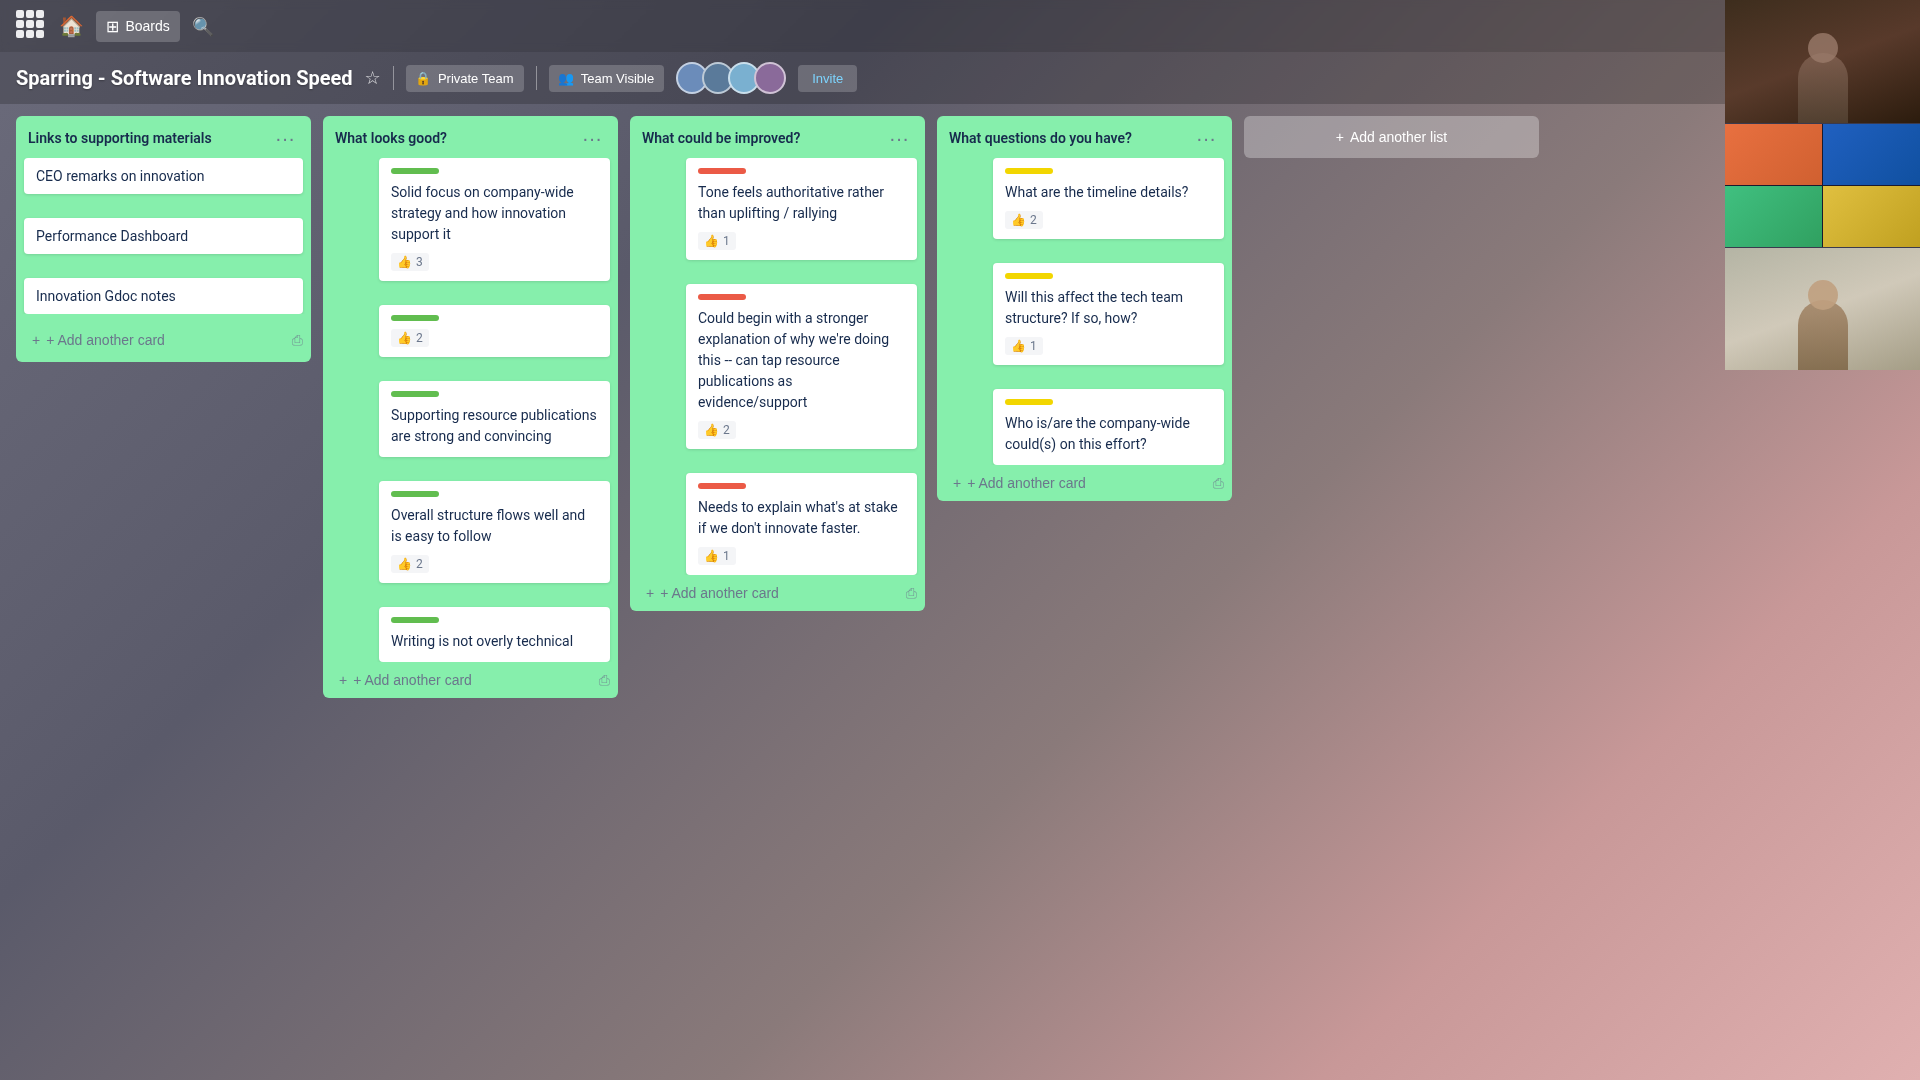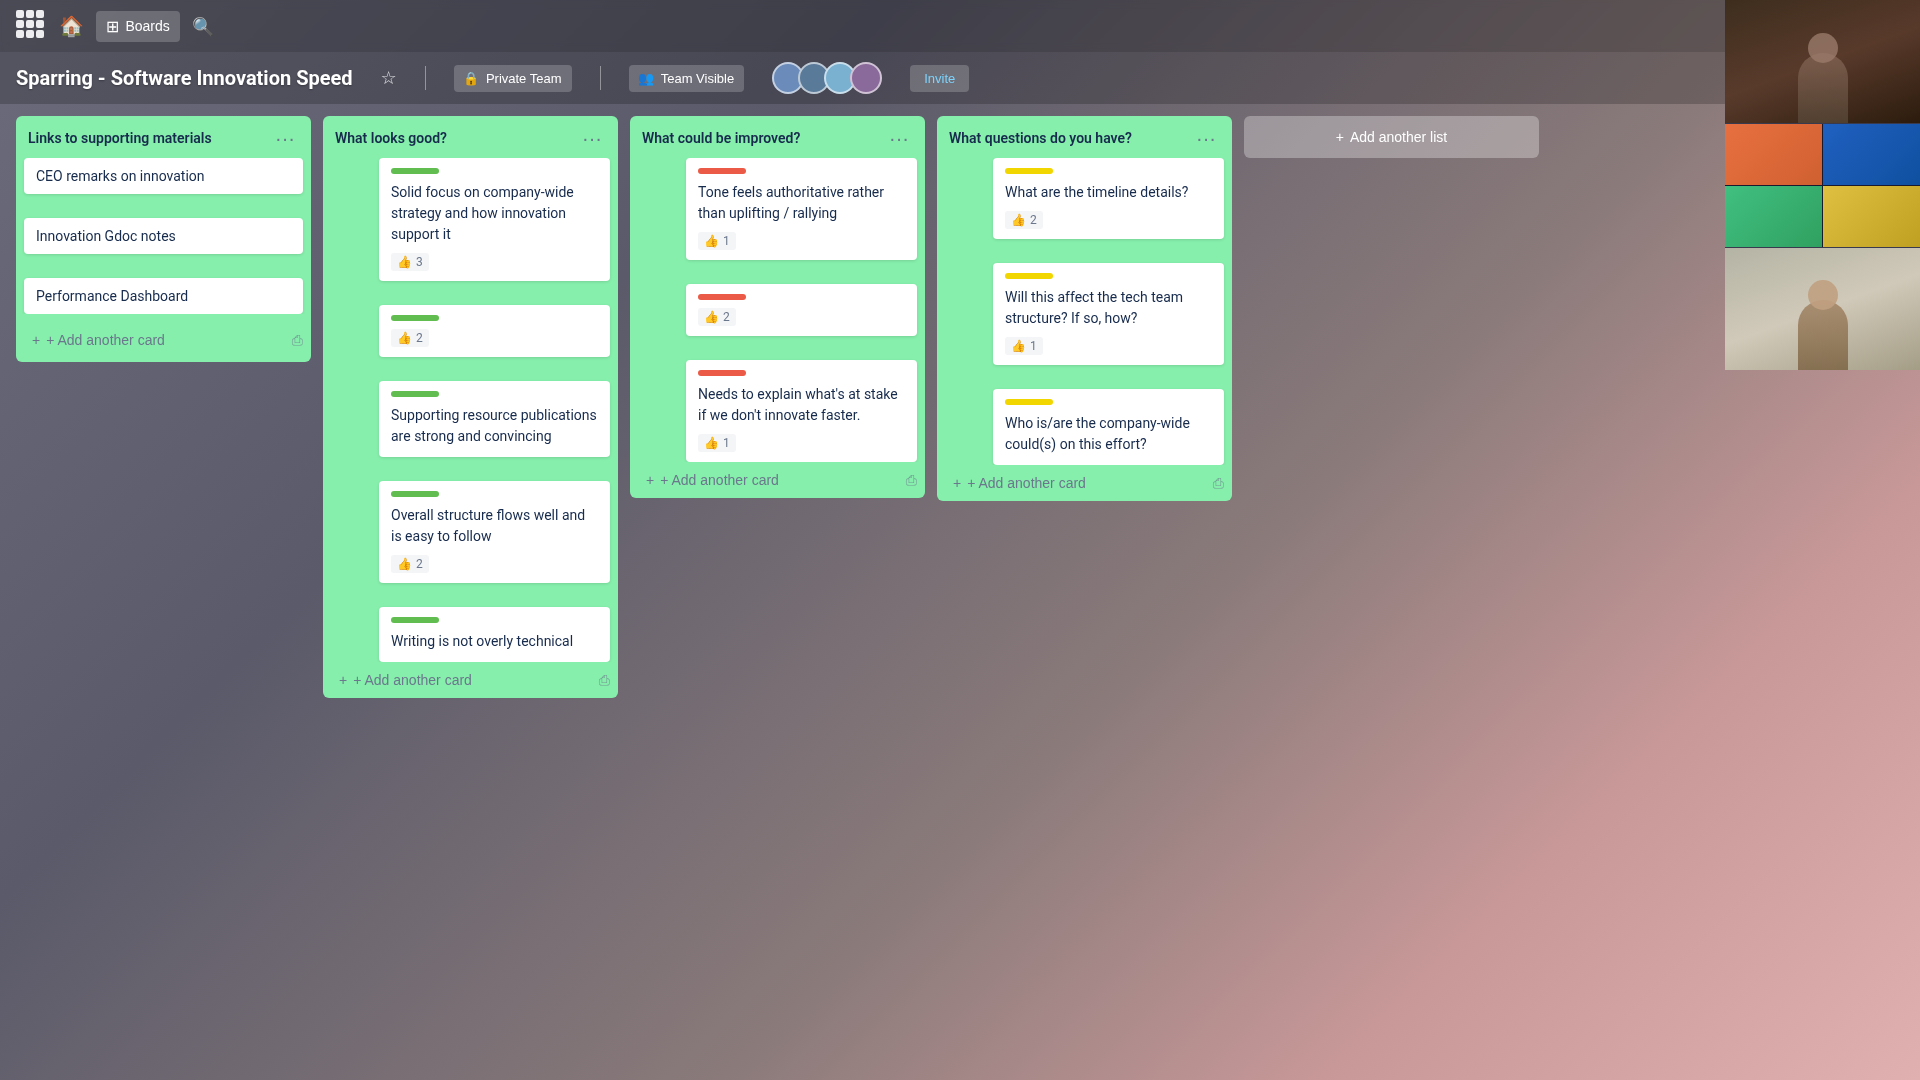--- a/index.html
+++ b/index.html
@@ -74,21 +74,21 @@
     }
 
     
     .board-header {
       position: relative;
       z-index: 10;
       height: 52px;
       display: flex;
       align-items: center;
       padding: 0 16px;
-      gap: 28px;
+      gap: 12px;
       background: rgba(0,0,0,0.2);
     }
     .board-title {
       font-size: 20px;
       font-weight: 700;
       color: white;
       text-shadow: 0 1px 2px rgba(0,0,0,0.3);
     }
     .star-btn {
       background: none; border: none; color: rgba(255,255,255,0.8);
@@ -359,24 +359,24 @@
   <div class="list">
     <div class="list-header">
       <span>Links to supporting materials</span>
       <button class="list-menu-btn">···</button>
     </div>
     <div class="cards-container">
       <div class="simple-card">
         <span>CEO remarks on innovation</span>
       </div>
       <div class="simple-card">
+        <span>Performance Dashboard</span>
+      </div>
+      <div class="simple-card">
         <span>Innovation Gdoc notes</span>
-      </div>
-      <div class="simple-card">
-        <span>Performance Dashboard</span>
       </div>
     </div>
     <div class="list-footer">
       <div style="display:flex; align-items:center; justify-content:space-between;">
         <button class="add-card-btn">
           <span>+</span>
           <span>+ Add another card</span>
         </button>
         <span class="print-icon">⎙</span>
       </div>
@@ -457,20 +457,21 @@
         <div class="card-footer">
           <div class="card-likes">
             <span class="thumb">👍</span>
             <span>1</span>
           </div>
         </div>
       </div>
 
       <div class="card">
         <div class="card-label red"></div>
+        <div class="card-text">Could begin with a stronger explanation of why we're doing this -- can tap resource publications as evidence/support</div>
         <div class="card-footer">
           <div class="card-likes">
             <span class="thumb">👍</span>
             <span>2</span>
           </div>
         </div>
       </div>
 
       <div class="card">
         <div class="card-label red"></div>

